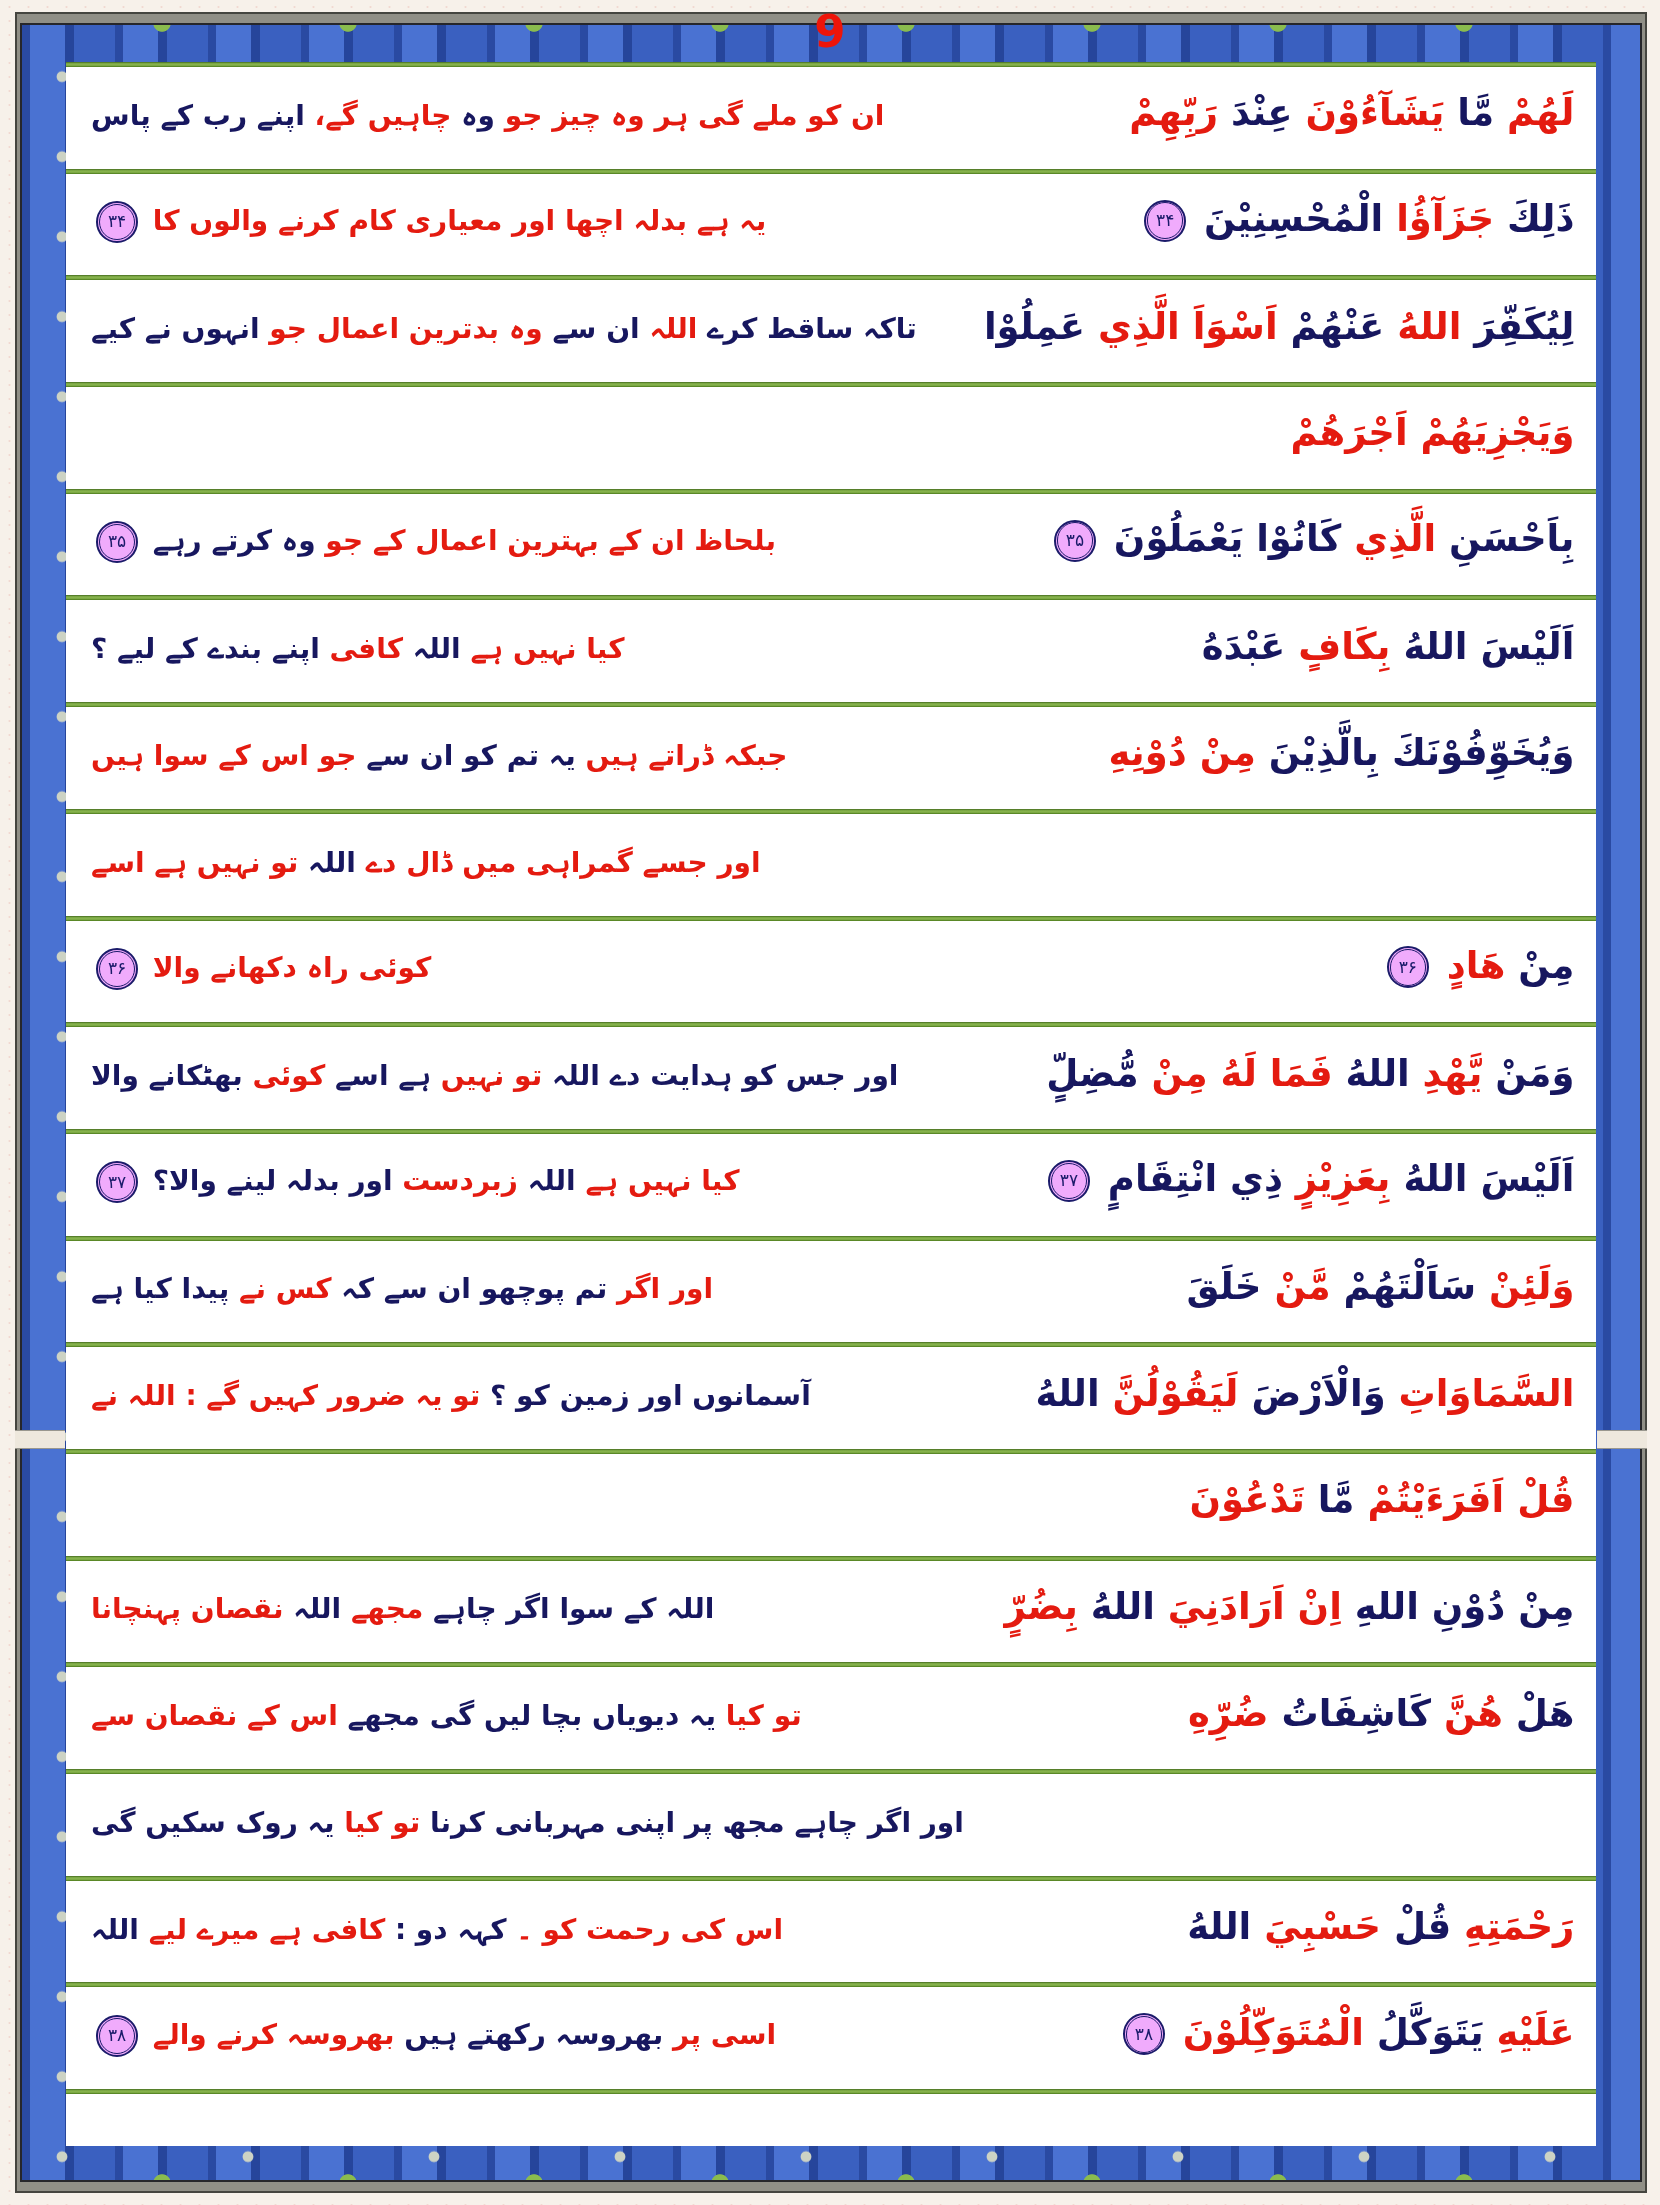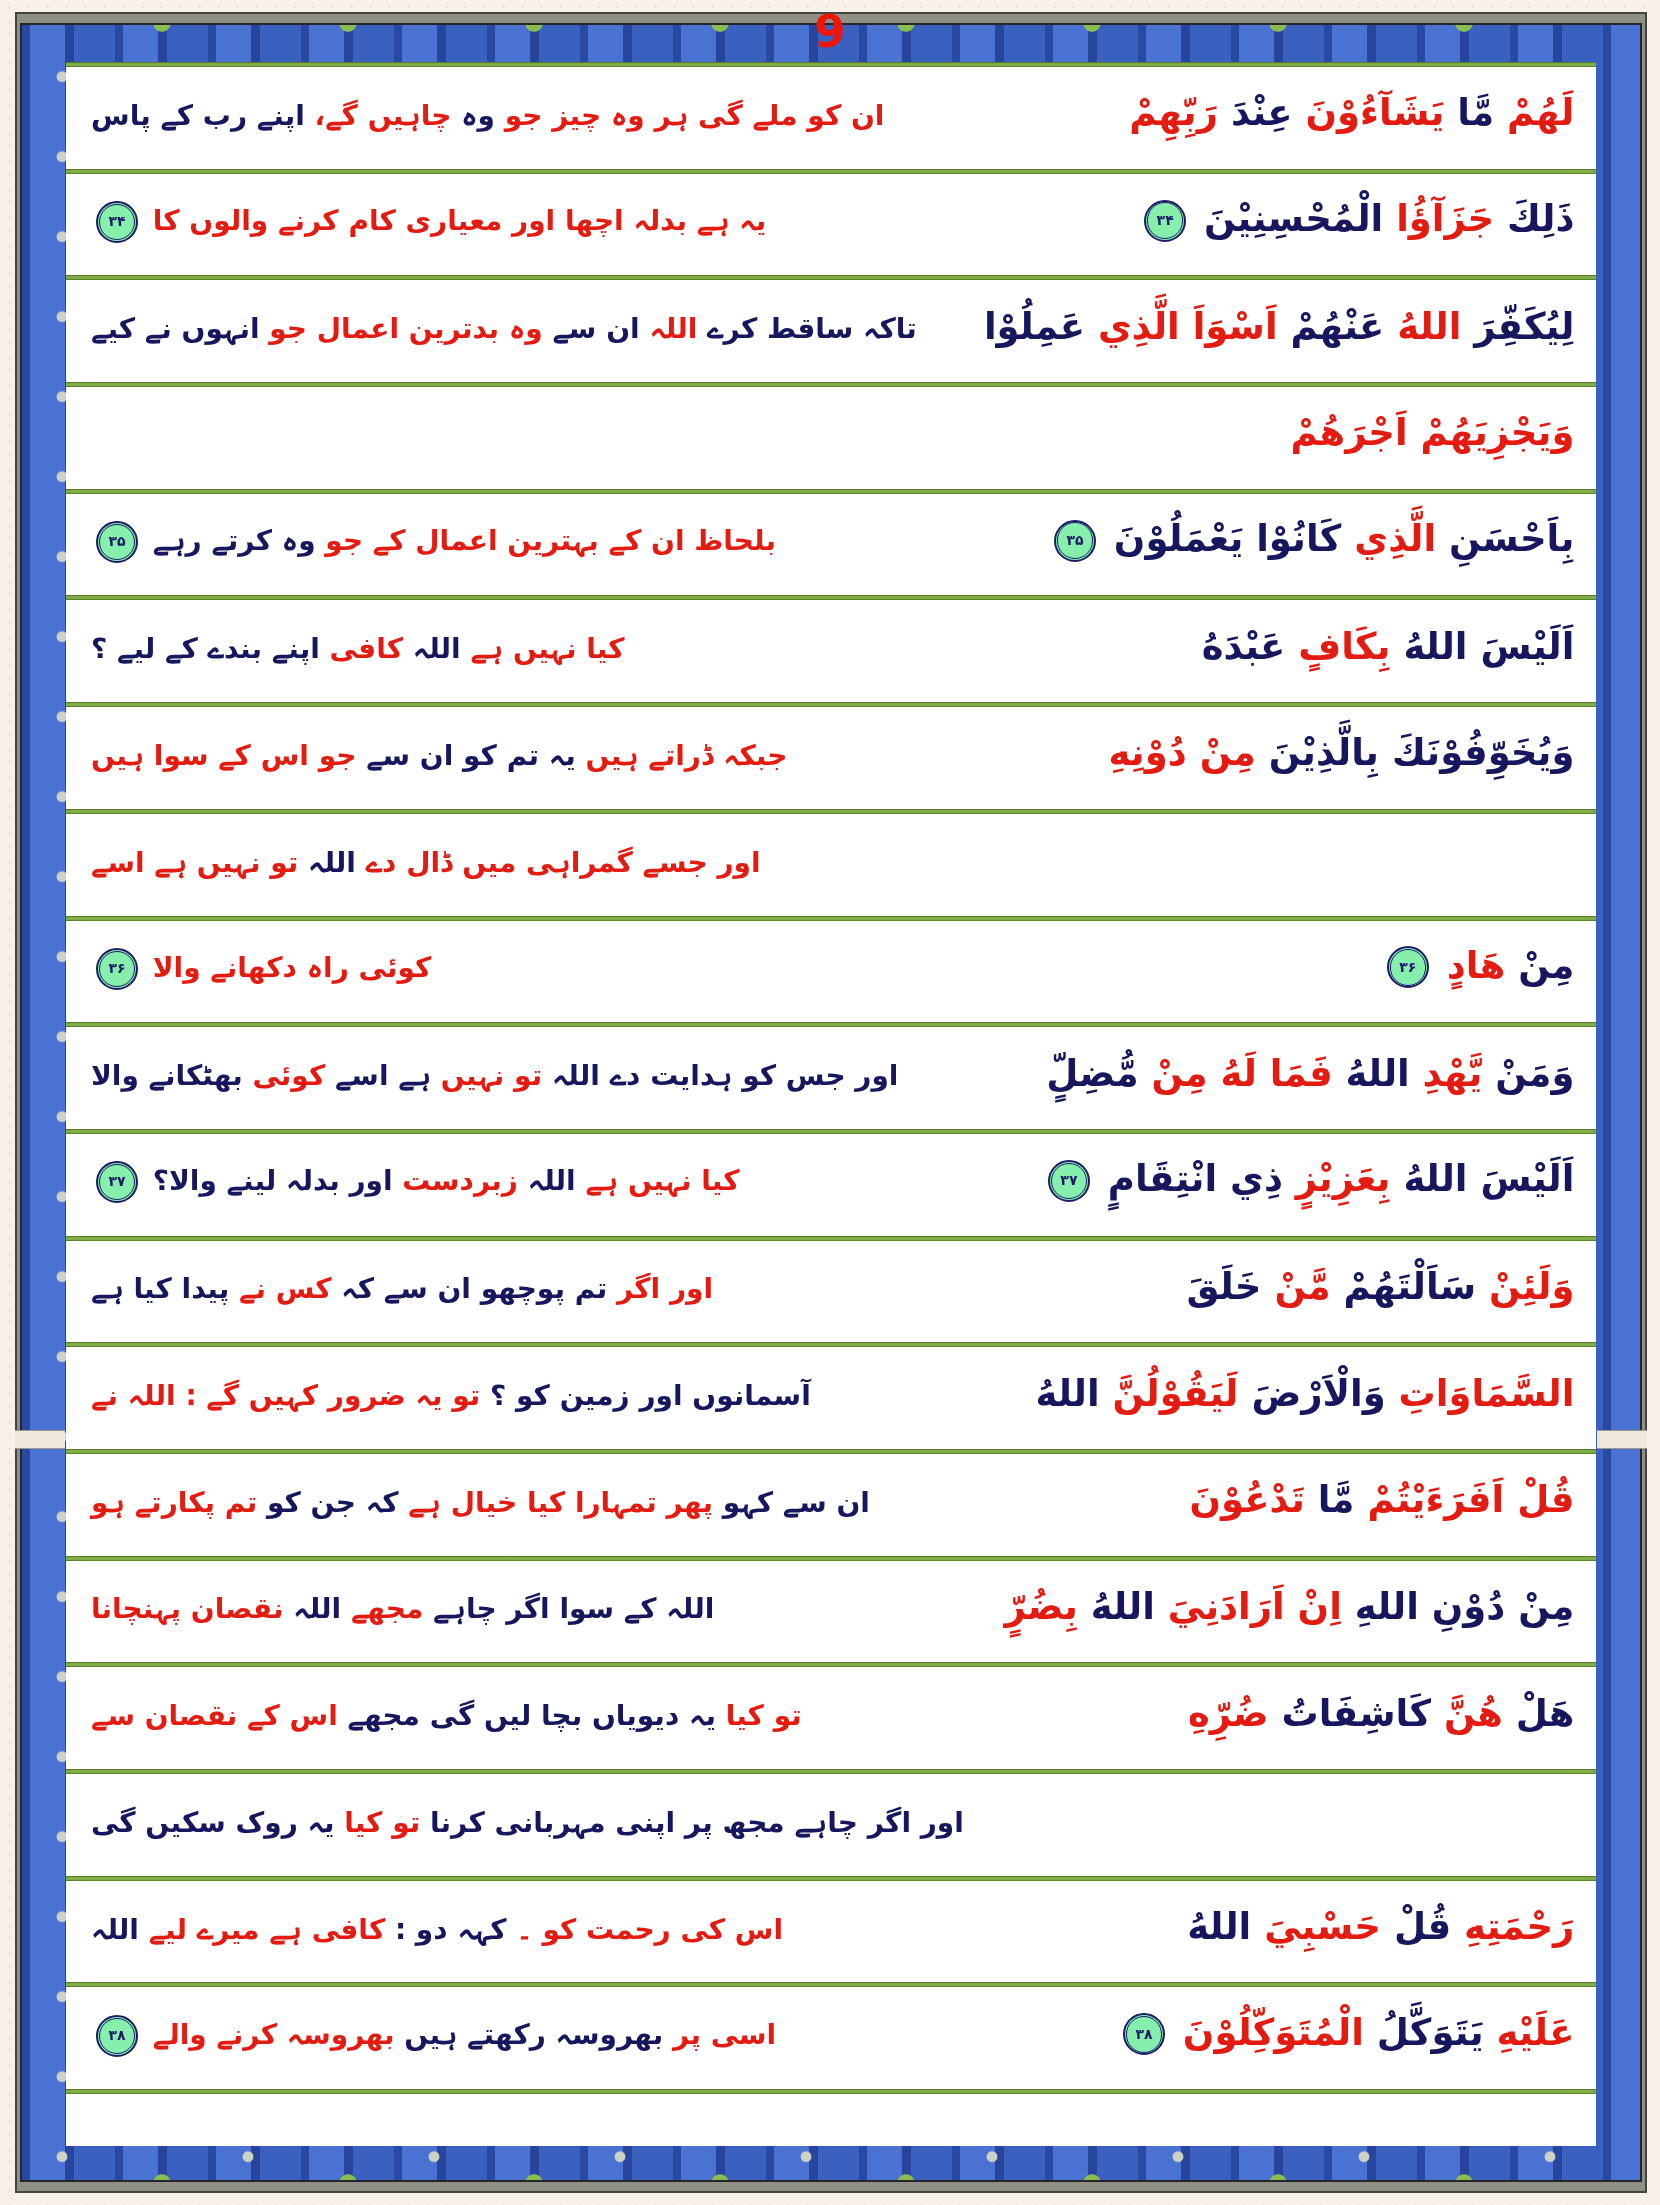--- a/index.html
+++ b/index.html
@@ -39,22 +39,22 @@
   }
   .urdu{
     flex:1 1 auto;text-align:left;padding:0 20px 5px 25px;
     font-size:28px;font-weight:bold;color:#17175f;line-height:1.25;
   }
   .seg.red{color:#e41b10;}
   .seg.navy{color:#17175f;}
   .medallion{
     position:relative;display:inline-flex;align-items:center;justify-content:center;
     width:38px;height:38px;border:2.5px solid #1b1b6a;border-radius:50%;
-    font-size:14px;font-weight:bold;color:#1b1b6a;vertical-align:middle;
-    margin:0 5px;background:#86efac;
+    font-size:17px;font-weight:normal;color:#1b1b6a;vertical-align:middle;
+    margin:0 5px;background:#f0abfc;
   }
   .medallion::before{
     content:"";position:absolute;inset:0.8px;border:1.7px solid #1b1b6a;border-radius:50%;
   }
   .page-num{
     position:absolute;top:5px;left:0;width:100%;text-align:center;
     font-size:45px;font-weight:bold;color:#ee1509;z-index:6;
     font-family:"DejaVu Sans",sans-serif;
   }
   .seam{
@@ -133,21 +133,20 @@
         <div class="urdu"><span class="seg red">اور اگر</span> <span class="seg navy">تم پوچھو ان سے کہ</span> <span class="seg red">کس نے</span> <span class="seg navy">پیدا کیا ہے</span> </div>
       </div>
       <div class="sep"></div>
       <div class="row">
         <div class="arabic"><span class="seg red">السَّمَاوَاتِ</span> <span class="seg navy">وَالْاَرْضَ</span> <span class="seg red">لَيَقُوْلُنَّ</span> <span class="seg navy">اللهُ</span> </div>
         <div class="urdu"><span class="seg navy">آسمانوں اور زمین کو ؟</span> <span class="seg red">تو یہ ضرور کہیں گے :</span> <span class="seg red">اللہ نے</span> </div>
       </div>
       <div class="sep"></div>
       <div class="row">
         <div class="arabic"><span class="seg red">قُلْ</span> <span class="seg red">اَفَرَءَيْتُمْ</span> <span class="seg navy">مَّا</span> <span class="seg red">تَدْعُوْنَ</span> </div>
-        <div class="urdu"><span class="seg navy">ان سے کہو</span> <span class="seg red">پھر تمہارا کیا خیال ہے</span> <span class="seg navy">کہ جن کو</span> <span class="seg red">تم پکارتے ہو</span> </div>
       </div>
       <div class="sep"></div>
       <div class="row">
         <div class="arabic"><span class="seg navy">مِنْ دُوْنِ</span> <span class="seg navy">اللهِ</span> <span class="seg red">اِنْ اَرَادَنِيَ</span> <span class="seg navy">اللهُ</span> <span class="seg red">بِضُرٍّ</span> </div>
         <div class="urdu"><span class="seg navy">اللہ کے سوا</span> <span class="seg navy">اگر چاہے</span> <span class="seg red">مجھے</span> <span class="seg navy">اللہ</span> <span class="seg red">نقصان پہنچانا</span> </div>
       </div>
       <div class="sep"></div>
       <div class="row">
         <div class="arabic"><span class="seg navy">هَلْ</span> <span class="seg red">هُنَّ</span> <span class="seg navy">كَاشِفَاتُ</span> <span class="seg red">ضُرِّهِ</span> </div>
         <div class="urdu"><span class="seg red">تو کیا</span> <span class="seg navy">یہ دیویاں بچا لیں گی</span> <span class="seg navy">مجھے</span> <span class="seg red">اس کے نقصان سے</span> </div>

